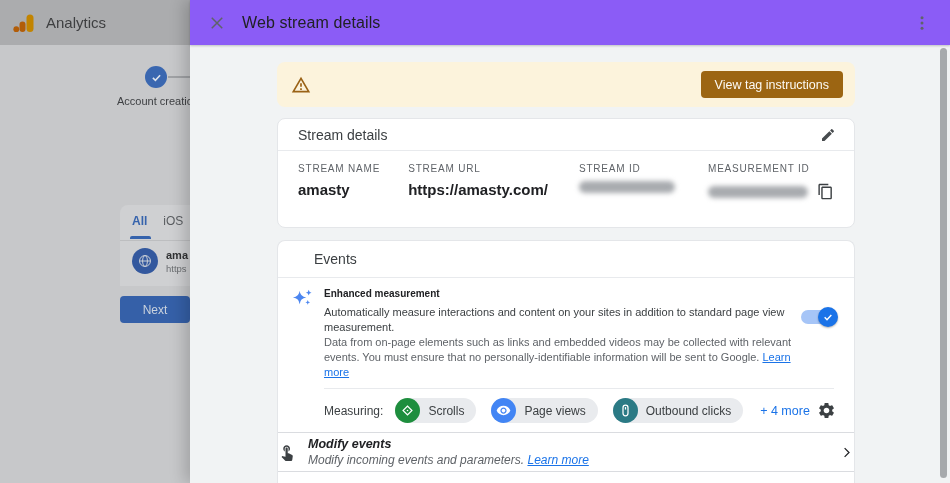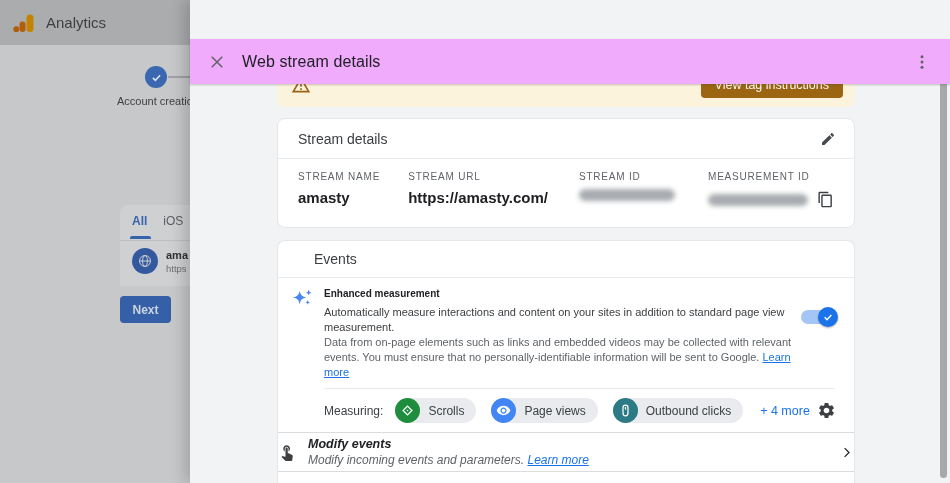--- a/index.html
+++ b/index.html
@@ -19,39 +19,39 @@
   .bg-tabs { height:36px; display:flex; padding:9px 0 0 12px; border-bottom:1px solid #BDBEC0; }
   .bg-tab { font-size:12px; color:#5A5D61; position:relative; }
   .bg-tab.active { color:#3663AC; font-weight:700; }
   .bg-tab.active::after { content:""; position:absolute; left:-2px; right:-4px; top:22px; height:3px; background:#3663AC; border-radius:2px 2px 0 0; }
   .bg-tab + .bg-tab { margin-left:16px; }
   .bg-row { display:flex; align-items:center; padding:7px 0 0 12px; }
   .bg-globe { width:26px; height:26px; border-radius:50%; background:#33589E; display:flex; align-items:center; justify-content:center; flex:none; }
   .bg-row-text { margin-left:8px; }
   .bg-row-name { font-size:11px; font-weight:700; color:#313234; }
   .bg-row-url { font-size:9.5px; color:#6B6E71; margin-top:2px; }
-  .next-btn { position:absolute; left:120px; top:296px; width:51px; height:27px; background:#3560A8; border:none; border-radius:4px; color:#CBD3DD; font-size:12px; font-weight:700; font-family:"Liberation Sans",sans-serif; }
+  .next-btn { position:absolute; left:120px; top:296px; width:70px; height:27px; background:#3560A8; border:none; border-radius:4px; color:#CBD3DD; font-size:12px; font-weight:400; font-family:"Liberation Sans",sans-serif; }
 
   
   .panel { position:absolute; left:190px; top:0; width:760px; height:483px; background:#F1F3F4; box-shadow:-6px 0 14px rgba(0,0,0,.18); }
-  .panel-header { position:absolute; left:0; top:0; width:760px; height:45px; background:#f0abfc; box-shadow:0 1px 2px rgba(60,64,67,.28); display:flex; align-items:center; z-index:5;margin-top:39px; }
+  .panel-header { position:absolute; left:0; top:0; width:760px; height:45px; background:#8b5cf6; box-shadow:0 1px 2px rgba(60,64,67,.28); display:flex; align-items:center; z-index:5; }
   .icon-btn { background:none; border:none; padding:0; display:flex; align-items:center; justify-content:center; cursor:pointer; }
   .close-btn { margin-left:17px; width:20px; height:20px; }
   .panel-title { margin-left:15px; font-size:16px; font-weight:500; color:#202124; letter-spacing:.1px; }
   .kebab-btn { margin-left:auto; margin-right:18px; width:20px; height:20px; }
   .panel-body { position:absolute; left:0; top:45px; width:760px; height:438px; }
 
   
   .banner { position:absolute; left:87px; top:17px; width:578px; height:45px; background:#FCF3DC; border-radius:8px; display:flex; align-items:center; padding:0 12px 0 14px; }
   .banner-text { margin-left:11px; font-size:12.5px; line-height:17px; color:#3E4145; }
   .banner-btn { margin-left:auto; background:#9C6512; color:#FCFAF5; border:none; border-radius:4px; height:27px; padding:0 14px; font-size:12.5px; font-weight:500; font-family:"Liberation Sans",sans-serif; white-space:nowrap; }
 
   
   .card { position:absolute; left:87px; width:578px; background:#FFFFFF; border:1px solid #E4E6E9; border-radius:8px; }
-  .card-header { height:40px; display:flex; align-items:center; padding:0 16px 0 20px; border-bottom:1px solid #E8EAED; }
+  .card-header { height:32px; display:flex; align-items:center; padding:0 16px 0 20px; border-bottom:1px solid #E8EAED; }
   .card-title { font-size:14px; color:#3C4043; }
   .stream-card { top:73px; height:110px; }
   .fields { display:flex; padding:12px 20px 0 20px; }
   .field-label { font-size:10px; letter-spacing:.8px; color:#5F6368; margin-bottom:7px; white-space:nowrap; }
   .field-value { font-size:15px; font-weight:700; color:#202124; white-space:nowrap; }
   .f1{width:111px;} .f2{width:172px;} .f3{width:130px;} .f4{flex:1; }
   .f4-val { display:flex; align-items:center; }
   .redact { width:100px; height:12px; margin-top:3px; background:#A8ABAF; border-radius:6px; filter:blur(2.5px); }
   .f3 .redact { width:96px; }
   .copy-btn { margin-left:8px; width:18px; height:18px; margin-top:1px; }

